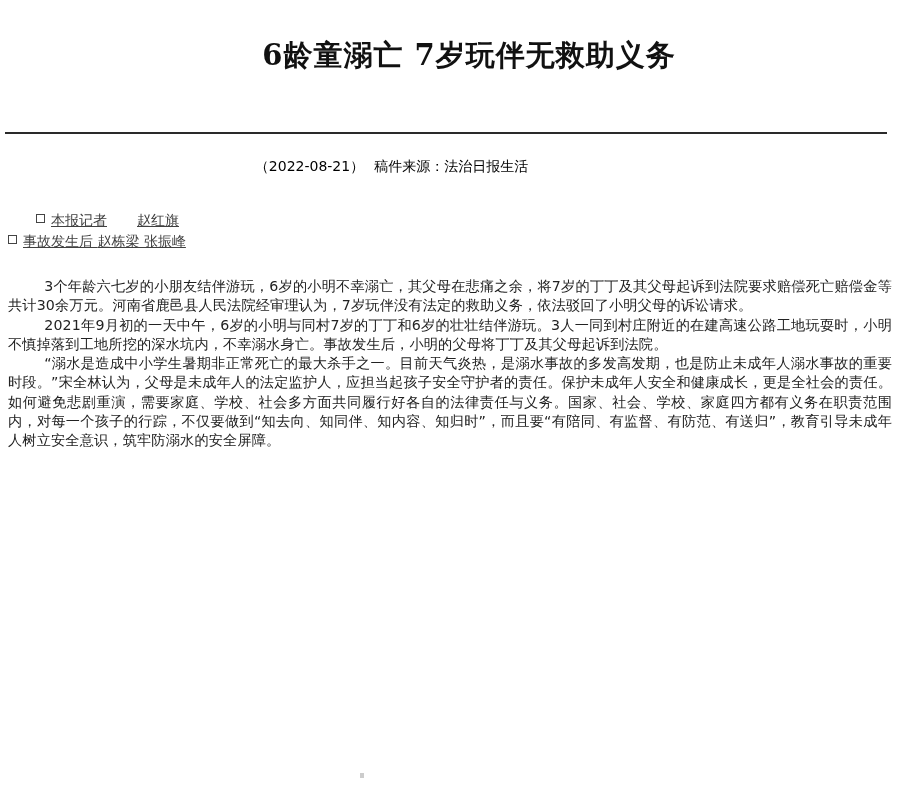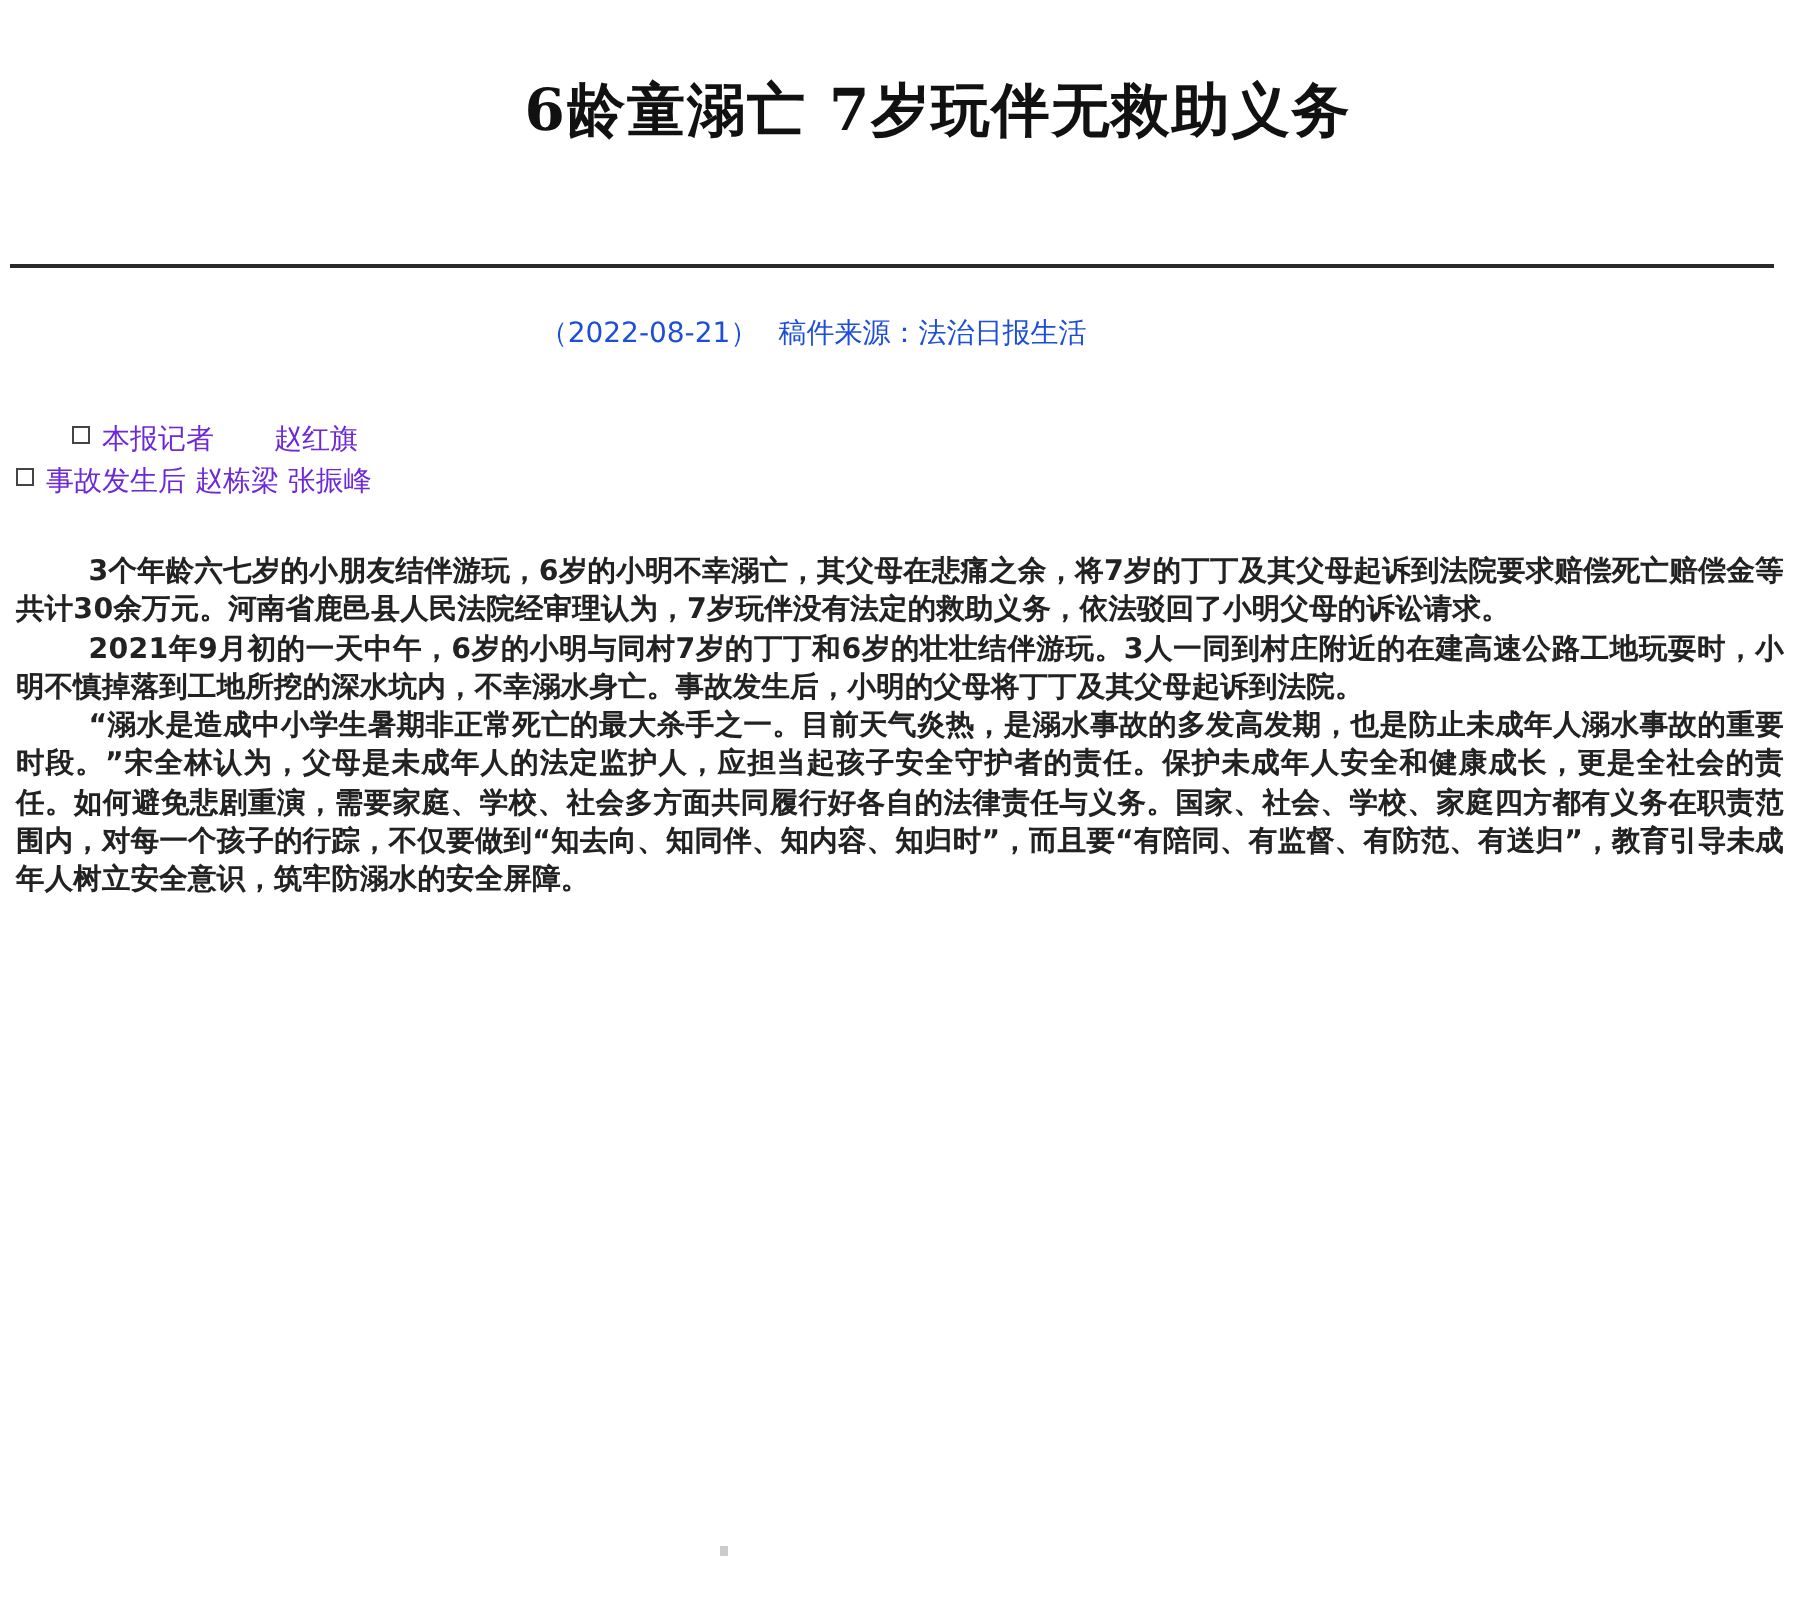--- a/index.html
+++ b/index.html
@@ -32,56 +32,56 @@
     .rule {
       position: absolute;
       left: 5px;
       top: 132px;
       width: 882px;
       height: 0;
       border-top: 2px solid #2a2a2a;
     }
     .meta {
       position: absolute;
-      left: 15px;
+      left: 0;
       top: 158px;
       width: 783px;
       text-align: center;
       font-size: 14px;
-      color: #1d4ed8;
+      color: #000000;
     }
     .meta .date { margin-right: 10px; }
     .byline {
       position: absolute;
       left: 8px;
       top: 210px;
       font-size: 14px;
-      color: #6d28d9;
+      color: #404040;
       line-height: 21px;
+      text-decoration: underline;
     }
     .byline .row { white-space: nowrap; }
     .byline .row.first { padding-left: 28px; }
     .box-icon {
       display: inline-block;
       width: 7px;
       height: 7px;
       border: 1px solid #444;
       margin-right: 6px;
       vertical-align: 2px;
     }
     .byline .gap { display: inline-block; width: 30px; }
     .article {
       position: absolute;
       left: 8px;
       top: 277px;
       width: 884px;
       font-size: 14.2px;
       line-height: 19.3px;
       color: #222222;
-      font-weight: bold;
     }
     .article p {
       margin: 0;
       text-indent: 2.55em;
       text-align: justify;
       letter-spacing: 0.15px;
     }
     .footer-mark {
       position: absolute;
       left: 360px;

